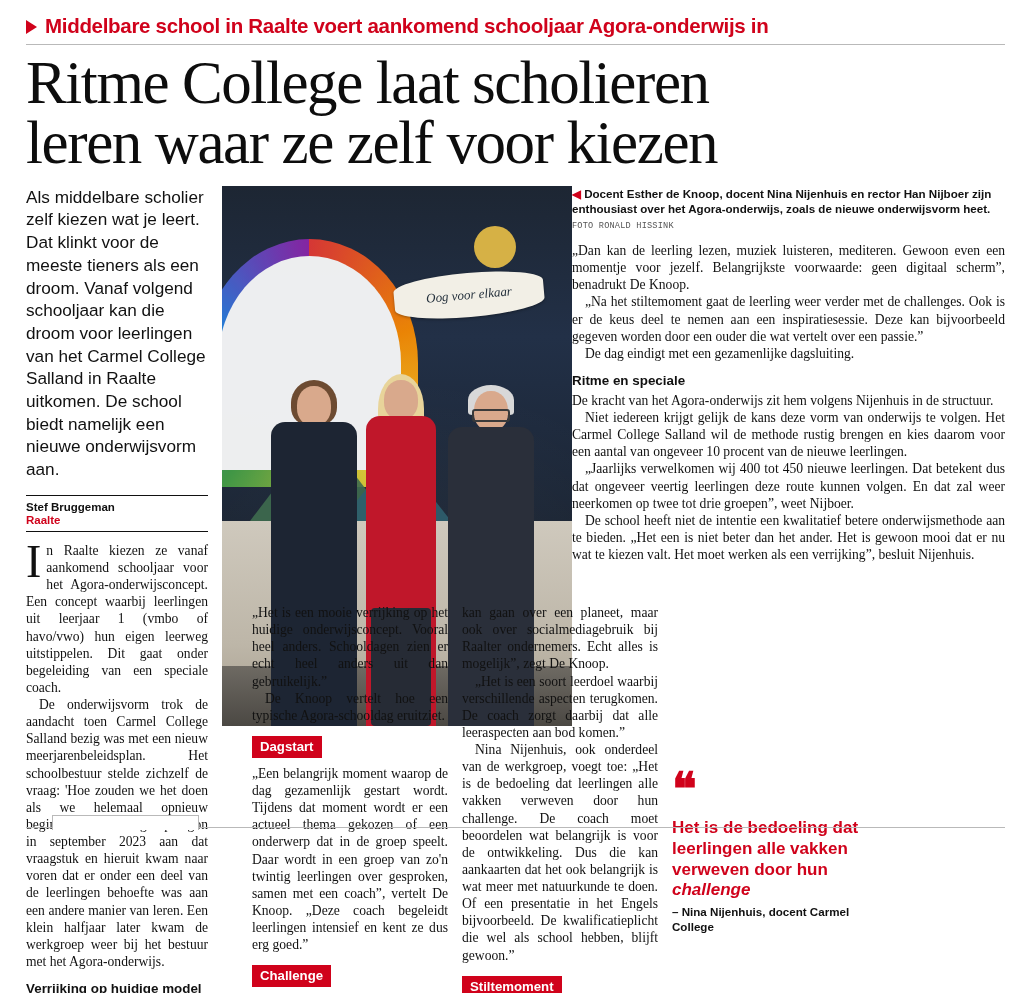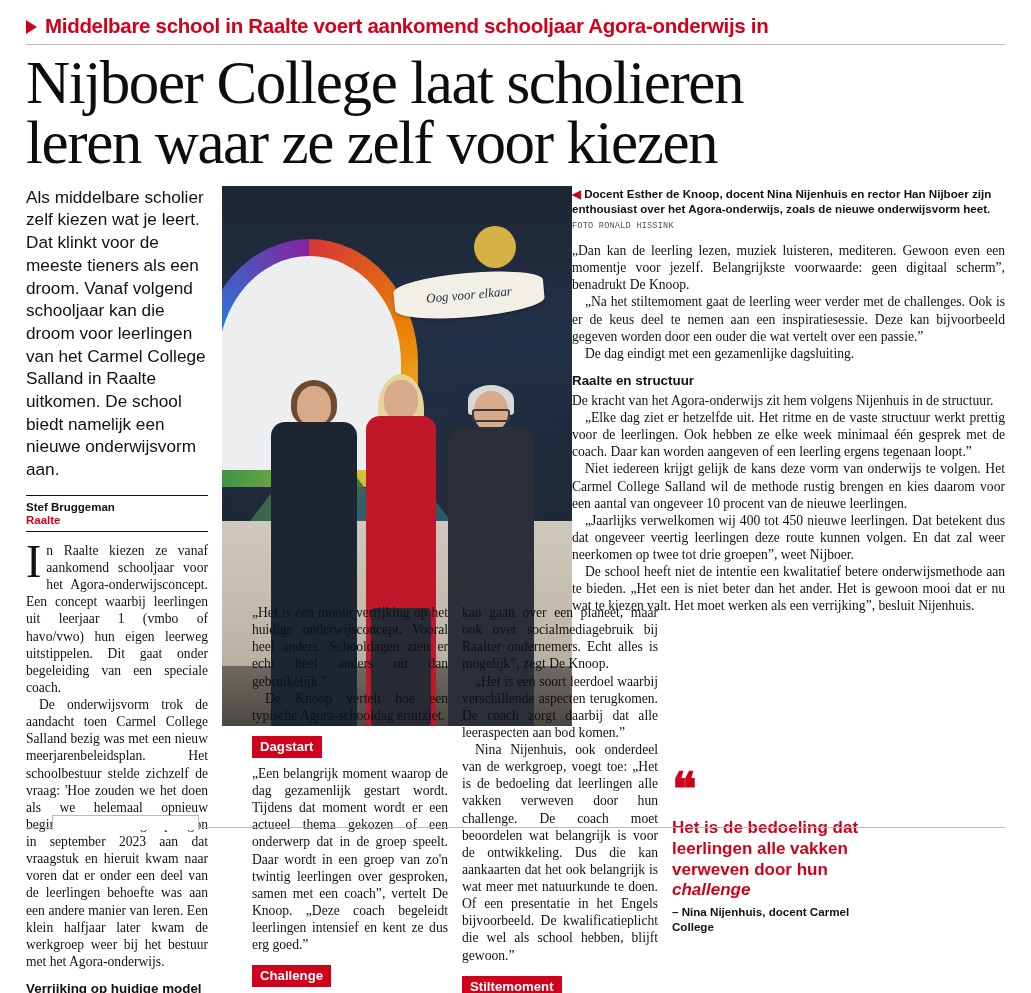--- a/index.html
+++ b/index.html
@@ -311,21 +311,21 @@
 
 <div class="page">
 
   <div class="kicker-row">
     <div class="kicker-bullet"></div>
     <div class="kicker-text">Middelbare school in Raalte voert aankomend schooljaar Agora-onderwijs in</div>
   </div>
   <div class="rule-top"></div>
 
   <h1 class="headline">
-    <span>Nijboer College laat scholieren</span>
+    <span>Ritme College laat scholieren</span>
     <span>leren waar ze zelf voor kiezen</span>
   </h1>
 
   <div class="grid">
 
     <div class="col-intro">
       <div class="lead">Als middelbare scholier zelf kiezen wat je leert. Dat klinkt voor de meeste tieners als een droom. Vanaf volgend schooljaar kan die droom voor leerlingen van het Carmel College Salland in Raalte uitkomen. De school biedt namelijk een nieuwe onderwijsvorm aan.</div>
       <div class="byline-rule"></div>
       <div class="byline-name">Stef Bruggeman</div>
       <div class="byline-place">Raalte</div>
@@ -379,23 +379,22 @@
       <div class="caption">
         <span class="arrow">◀</span>
         <span>Docent Esther de Knoop, docent Nina Nijenhuis en rector Han Nijboer zijn enthousiast over het Agora-onderwijs, zoals de nieuwe onderwijsvorm heet.</span>
         <span class="credit">FOTO RONALD HISSINK</span>
       </div>
 
       <div class="bodytext" style="margin-top:10px;">
         <p class="noindent">„Dan kan de leerling lezen, muziek luisteren, mediteren. Gewoon even een momentje voor jezelf. Belangrijkste voorwaarde: geen digitaal scherm”, benadrukt De Knoop.</p>
         <p>„Na het stiltemoment gaat de leerling weer verder met de challenges. Ook is er de keus deel te nemen aan een inspiratiesessie. Deze kan bijvoorbeeld gegeven worden door een ouder die wat vertelt over een passie.”</p>
         <p>De dag eindigt met een gezamenlijke dagsluiting.</p>
-        <div class="subhead">Raalte en structuur</div>
+        <div class="subhead">Ritme en speciale</div>
         <p class="noindent">De kracht van het Agora-onderwijs zit hem volgens Nijenhuis in de structuur.</p>
-        <p>„Elke dag ziet er hetzelfde uit. Het ritme en de vaste structuur werkt prettig voor de leerlingen. Ook hebben ze elke week minimaal één gesprek met de coach. Daar kan worden aangeven of een leerling ergens tegenaan loopt.”</p>
         <p>Niet iedereen krijgt gelijk de kans deze vorm van onderwijs te volgen. Het Carmel College Salland wil de methode rustig brengen en kies daarom voor een aantal van ongeveer 10 procent van de nieuwe leerlingen.</p>
         <p>„Jaarlijks verwelkomen wij 400 tot 450 nieuwe leerlingen. Dat betekent dus dat ongeveer veertig leerlingen deze route kunnen volgen. En dat zal weer neerkomen op twee tot drie groepen”, weet Nijboer.</p>
         <p>De school heeft niet de intentie een kwalitatief betere onderwijsmethode aan te bieden. „Het een is niet beter dan het ander. Het is gewoon mooi dat er nu wat te kiezen valt. Het moet werken als een verrijking”, besluit Nijenhuis.</p>
       </div>
     </div>
   </div>
 
   <div class="cols3" style="position:absolute; left:252px; top:590px; width:700px;">
 
     <div class="c bodytext">

